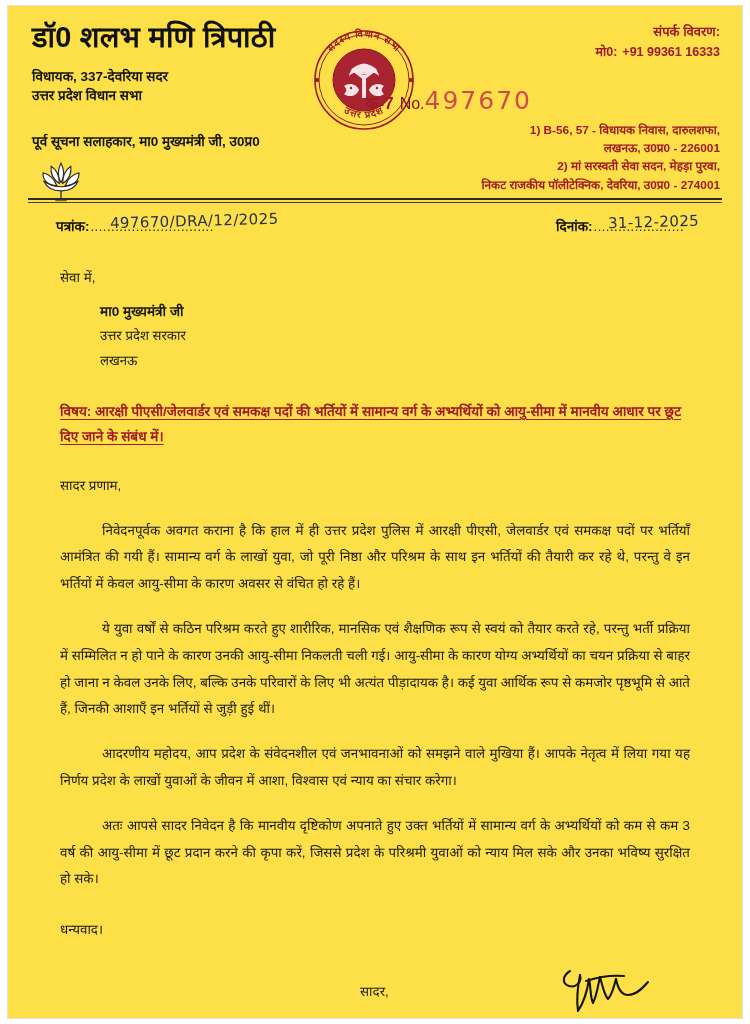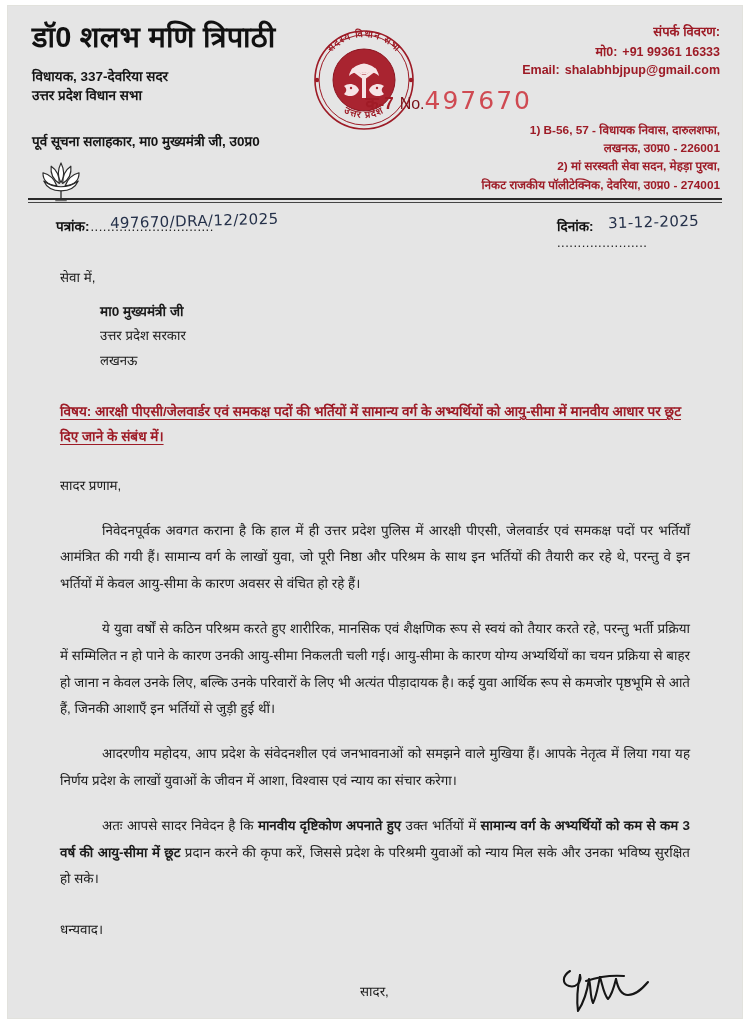--- a/index.html
+++ b/index.html
@@ -18,21 +18,21 @@
     font-family: "Liberation Sans", "DejaVu Sans", sans-serif;
     color: #1a1a1a;
     box-sizing: border-box;
   }
   .sheet {
     position: absolute;
     left: 8px;
     top: 6px;
     right: 8px;
     bottom: 6px;
-    background: #e5e5e5;
+    background: #fde047;
     box-shadow: 0 0 0 1px #e2e2dd;
   }
 
   
   .header {
     position: relative;
     padding: 14px 22px 4px 22px;
     height: 192px;
     box-sizing: border-box;
   }
@@ -165,21 +165,21 @@
     margin: 14px 28px 0 28px;
     height: 30px;
   }
   .ref-left, .ref-right {
     position: absolute;
     display: flex;
     align-items: baseline;
     white-space: nowrap;
   }
   .ref-left { left: 20px; }
-  .ref-right { left: 520px; flex-direction: column; }
+  .ref-right { left: 520px; }
   .ref-lbl {
     font-size: 13.5px;
     font-weight: bold;
     color: #111;
   }
   .dotfill {
     display: inline-block;
     font-size: 13px;
     color: #222;
     letter-spacing: .5px;
@@ -227,21 +227,21 @@
   }
 
   .salute { margin-top: 24px; font-size: 13.4px; }
 
   .para {
     margin-top: 18px;
     text-indent: 42px;
     text-align: justify;
     line-height: 2.0;
   }
-  .para b { font-weight: bold; }
+  .para b { font-weight: normal; }
 
   .thanks { margin-top: 24px; font-size: 13.4px; }
 
   
   .sign-zone {
     position: relative;
     margin-top: 22px;
     height: 150px;
   }
   .sadar {
@@ -320,23 +320,20 @@
           <circle cx="107" cy="60" r="2.2"></circle>
         </g>
       </svg>
     </div>
 
     <div class="hdr-right">
       <div class="contact-title">संपर्क विवरण:</div>
       <div class="contact-line">
         <span class="lbl">मो0:</span><span>+91 99361 16333</span>
       </div>
-      <div class="contact-line">
-        <span class="lbl">Email:</span><span>shalabhbjpup@gmail.com</span>
-      </div>
     </div>
 
     <div class="serial-row">
       <span class="serial-k">क-7</span>
       <span class="serial-no">No.</span>
       <span class="serial-num">497670</span>
     </div>
 
     <div class="addr-block">
       <div class="addr-line">1) B-56, 57 - विधायक निवास, दारुलशफा,</div>

